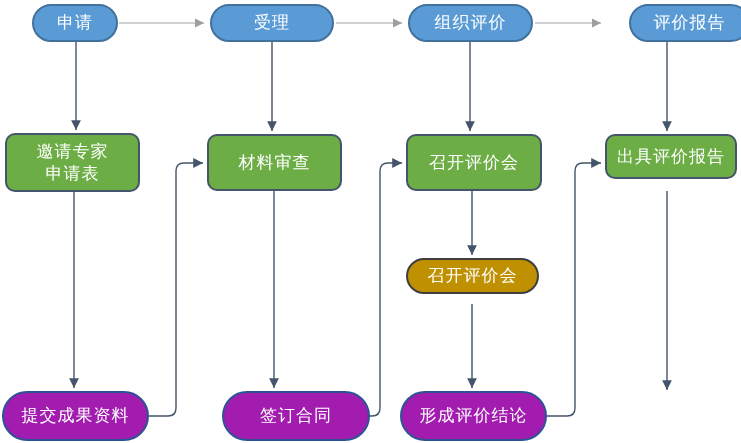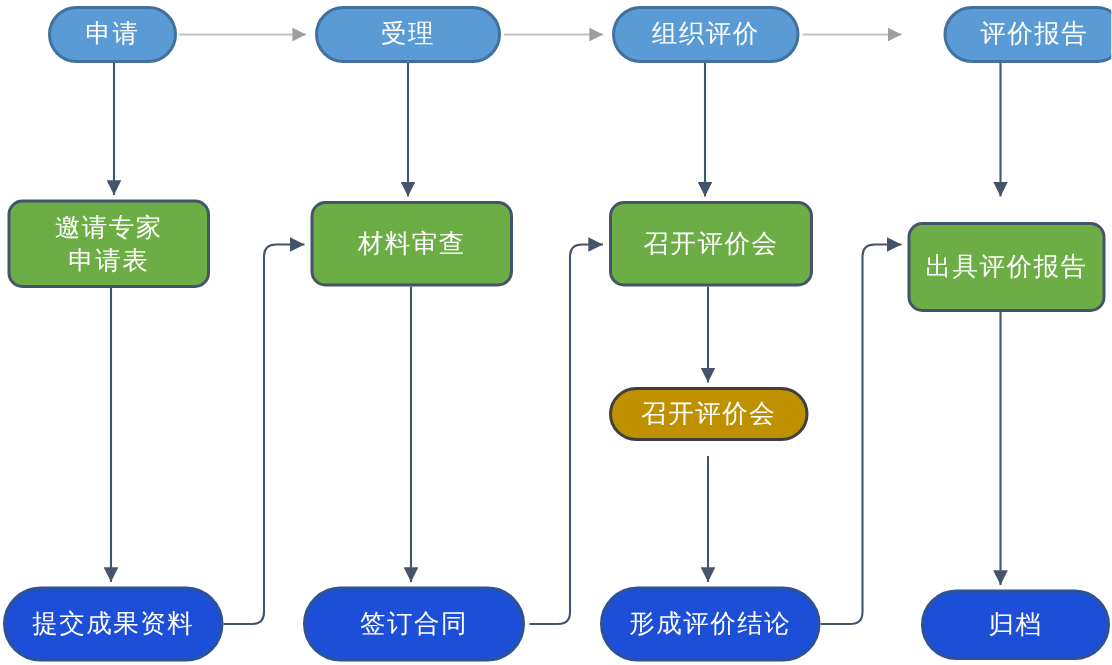--- a/index.html
+++ b/index.html
@@ -24,21 +24,21 @@
   .stage{                       
     background:#5B9BD5;border:2px solid #41719C;border-radius:19px;
   }
   .task{                        
     background:#6CAE45;border:2.5px solid #44546A;border-radius:10px;
   }
   .meeting{                     
     background:#BF9000;border:2px solid #3F3F3F;border-radius:23px;
   }
   .result{                      
-    background:#1d4ed8;border:2px solid #2E5395;border-radius:25px;
+    background:#a21caf;border:2px solid #2E5395;border-radius:25px;
   }
 </style>
 </head>
 <body>
 
 <div id="canvas">
 
   <svg id="wires" viewBox="0 0 741 443" xmlns="http://www.w3.org/2000/svg">
     <defs>
       <marker id="arrDark" viewBox="0 0 8 8" refX="8" refY="4" markerWidth="7" markerHeight="7" orient="auto">
@@ -69,22 +69,21 @@
 
   <div class="node stage" style="left:32px;top:4px;width:86px;height:38px;">申请</div>
   <div class="node stage" style="left:210px;top:4px;width:124px;height:38px;">受理</div>
   <div class="node stage" style="left:408px;top:4px;width:125px;height:38px;">组织评价</div>
   <div class="node stage" style="left:629px;top:4px;width:121px;height:38px;">评价报告</div>
 
   <div class="node task" style="left:5px;top:133px;width:135px;height:59px;">邀请专家
 申请表</div>
   <div class="node task" style="left:207px;top:134px;width:135px;height:57px;">材料审查</div>
   <div class="node task" style="left:406px;top:134px;width:136px;height:57px;">召开评价会</div>
-  <div class="node task" style="left:605px;top:148px;width:132px;height:60px;">出具评价报告</div>
+  <div class="node task" style="left:605px;top:134px;width:132px;height:45px;">出具评价报告</div>
 
   <div class="node meeting" style="left:406px;top:258px;width:133px;height:36px;">召开评价会</div>
 
   <div class="node result" style="left:2px;top:391px;width:147px;height:50px;">提交成果资料</div>
-  <div class="node result" style="left:202px;top:391px;width:148px;height:50px;">签订合同</div>
+  <div class="node result" style="left:222px;top:391px;width:148px;height:50px;">签订合同</div>
   <div class="node result" style="left:400px;top:391px;width:147px;height:50px;">形成评价结论</div>
-  <div class="node result" style="left:614px;top:393px;width:126px;height:47px;">归档</div>
 
 </div>
 
 </body></html>

